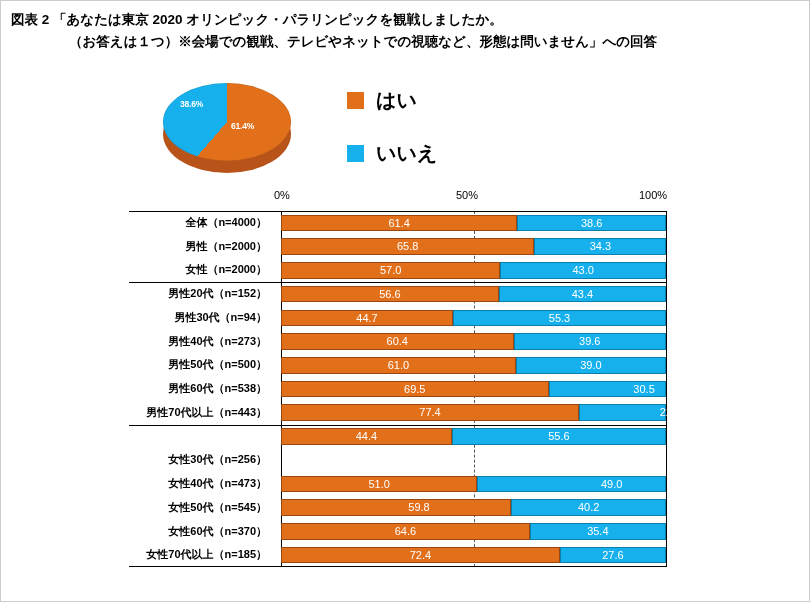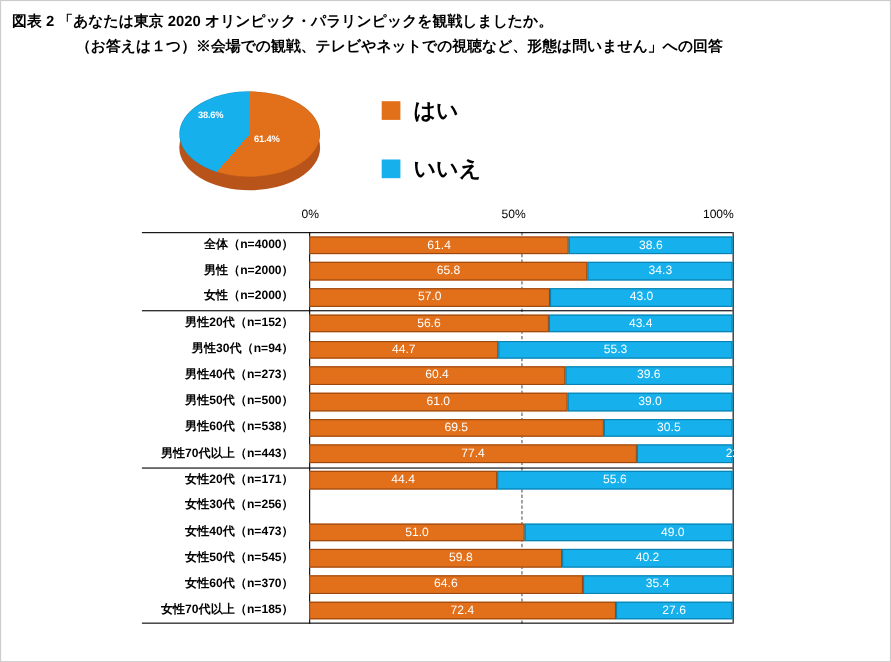--- a/index.html
+++ b/index.html
@@ -332,35 +332,34 @@
             <div class="bar-val" style="left: 0px; width: 234.85px;">61.0</div>
             <div class="bar-val" style="left: 234.85px; width: 150.15px;">39.0</div>
           </div>
         </div>
         <div class="row" style="position: absolute; left: 0px; top: 166.133px; width: 562px; height: 23.7333px;">
           <div class="row-label" style="height: 23.7333px; line-height: 23.7333px;">男性60代（n=538）</div>
           <div class="bar-track" style="top: 3.61667px;">
             <div class="bar-yes" style="width: 267.575px;"></div>
             <div class="bar-no" style="left: 267.575px; width: 117.425px;"></div>
             <div class="bar-val" style="left: 0px; width: 267.575px;">69.5</div>
-            <div class="bar-val" style="left: 267.575px; width: 119px;">30.5</div>
+            <div class="bar-val" style="left: 267.575px; width: 119px; padding-left: 36px;">30.5</div>
           </div>
         </div>
         <div class="row" style="position: absolute; left: 0px; top: 189.867px; width: 562px; height: 23.7333px;">
           <div class="row-label" style="height: 23.7333px; line-height: 23.7333px;">男性70代以上（n=443）</div>
           <div class="bar-track" style="top: 3.61667px;">
             <div class="bar-yes" style="width: 297.99px;"></div>
             <div class="bar-no" style="left: 297.99px; width: 87.01px;"></div>
             <div class="bar-val" style="left: 0px; width: 297.99px;">77.4</div>
             <div class="bar-val" style="left: 297.99px; width: 87.01px; padding-left: 48px;">22.6</div>
           </div>
         </div>
         <div class="hline" style="top: 213.6px;"></div>
         <div class="row" style="position: absolute; left: 0px; top: 213.6px; width: 562px; height: 23.7333px;">
-          <div class="row-label" style="height: 23.7333px; line-height: 23.7333px;">女性20代（n=171）</div>
           <div class="bar-track" style="top: 3.61667px;">
             <div class="bar-yes" style="width: 170.94px;"></div>
             <div class="bar-no" style="left: 170.94px; width: 214.06px;"></div>
             <div class="bar-val" style="left: 0px; width: 170.94px;">44.4</div>
             <div class="bar-val" style="left: 170.94px; width: 214.06px;">55.6</div>
           </div>
         </div>
         <div class="row" style="position: absolute; left: 0px; top: 237.333px; width: 562px; height: 23.7333px;">
           <div class="row-label" style="height: 23.7333px; line-height: 23.7333px;">女性30代（n=256）</div>
         </div>

